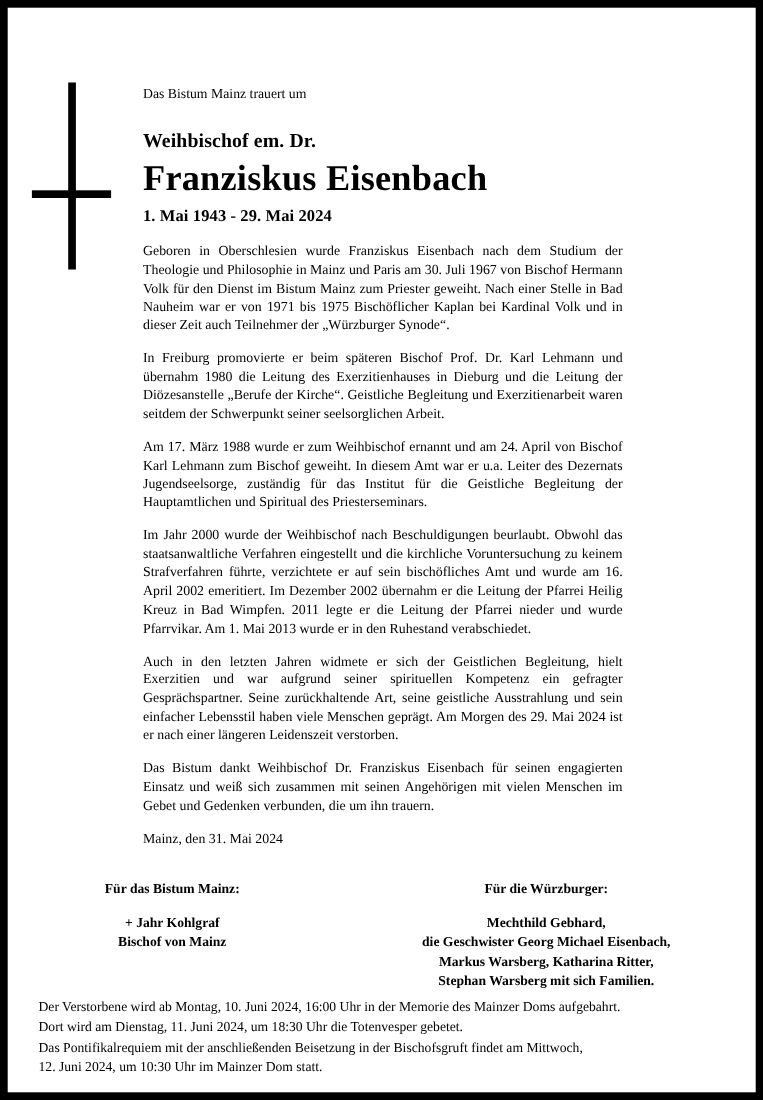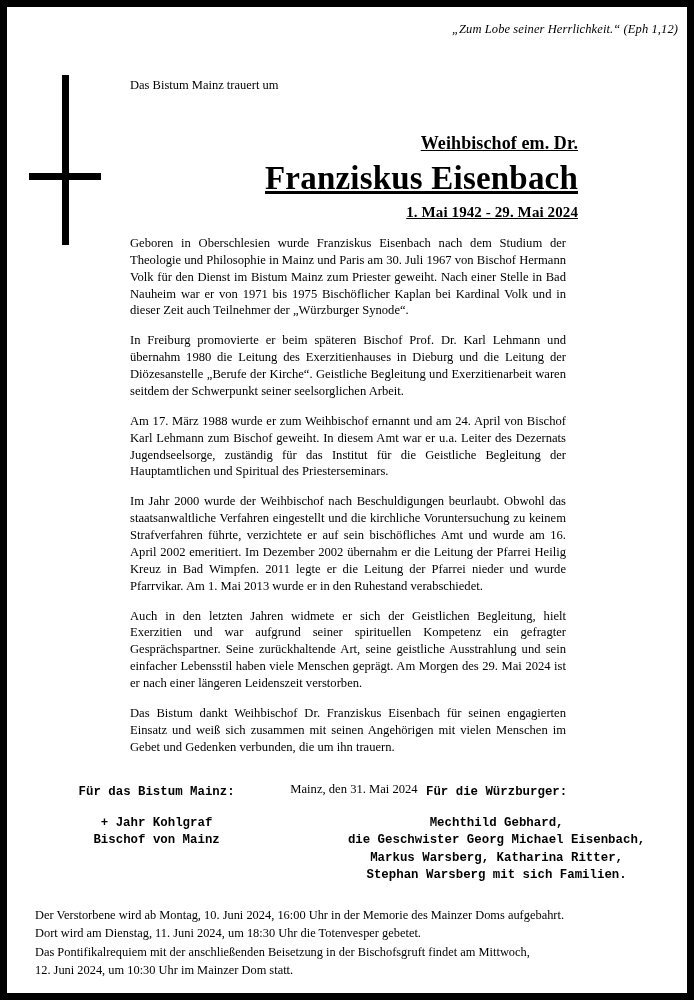--- a/index.html
+++ b/index.html
@@ -79,26 +79,25 @@
 
   
   .content {
     position: absolute;
     left: 130px;
     top: 78px;
     width: 448px;
   }
   .mourns-line {
     font-size: 12.5px;
-    margin: 0 0 40px 0;
+    margin: 0 0 25px 0;
   }
   .titles {
-    text-align: right;
+    text-align: left;
     margin: 0 0 14px 0;
-    text-decoration: underline;
   }
   .rank {
     font-weight: bold;
     font-size: 18px;
     line-height: 1.15;
     margin: 0 0 6px 0;
     letter-spacing: 0.1px;
   }
   .name {
     font-weight: bold;
@@ -118,33 +117,32 @@
     text-align: justify;
     font-size: 12.6px;
     line-height: 1.34;
     margin: 0 12px 13px 0;
     hyphens: manual;
   }
   .body-text p:last-child {
     margin-bottom: 0;
   }
   .place-date {
-    text-align: center;
+    text-align: left;
     font-size: 12.6px;
-    margin: 26px 0 0 0;
+    margin: 14px 0 0 0;
   }
 
   
   .signatures {
     position: absolute;
     left: 7px;
-    top: 784px;
+    top: 800px;
     width: 680px;
     display: flex;
-    font-family: Liberation Mono, monospace;
   }
   .sig-col {
     flex: 1 1 50%;
     text-align: center;
     font-weight: bold;
     font-size: 12.4px;
     line-height: 1.42;
   }
   .sig-col.left {
     flex: 0 0 44%;
@@ -178,35 +176,34 @@
   }
 </style>
 </head>
 <body>
 
 <div class="page">
 
   <div class="sheet"></div>
   <div class="frame"></div>
 
-  <div class="scripture">„Zum Lobe seiner Herrlichkeit.“ (Eph 1,12)</div>
 
   <div class="cross">
     <div class="v-bar"></div>
     <div class="h-bar"></div>
   </div>
 
   <div class="content">
 
     <p class="mourns-line">Das Bistum Mainz trauert um</p>
 
     <div class="titles">
       <div class="rank">Weihbischof em. Dr.</div>
       <div class="name">Franziskus Eisenbach</div>
-      <div class="dates">1. Mai 1942 - 29. Mai 2024</div>
+      <div class="dates">1. Mai 1943 - 29. Mai 2024</div>
     </div>
 
     <div class="body-text">
       <p>Geboren in Oberschlesien wurde Franziskus Eisenbach nach dem Studium der Theologie und Philosophie in Mainz und Paris am 30. Juli 1967 von Bischof Hermann Volk für den Dienst im Bistum Mainz zum Priester geweiht. Nach einer Stelle in Bad Nauheim war er von 1971 bis 1975 Bischöflicher Kaplan bei Kardinal Volk und in dieser Zeit auch Teilnehmer der „Würzburger Synode“.</p>
       <p>In Freiburg promovierte er beim späteren Bischof Prof. Dr. Karl Lehmann und übernahm 1980 die Leitung des Exerzitienhauses in Dieburg und die Leitung der Diözesanstelle „Berufe der Kirche“. Geistliche Begleitung und Exerzitienarbeit waren seitdem der Schwerpunkt seiner seelsorglichen Arbeit.</p>
       <p>Am 17. März 1988 wurde er zum Weihbischof ernannt und am 24. April von Bischof Karl Lehmann zum Bischof geweiht. In diesem Amt war er u.a. Leiter des Dezernats Jugendseelsorge, zuständig für das Institut für die Geistliche Begleitung der Hauptamtlichen und Spiritual des Priesterseminars.</p>
       <p>Im Jahr 2000 wurde der Weihbischof nach Beschuldigungen beurlaubt. Obwohl das staatsanwaltliche Verfahren eingestellt und die kirchliche Voruntersuchung zu keinem Strafverfahren führte, verzichtete er auf sein bischöfliches Amt und wurde am 16. April 2002 emeritiert. Im Dezember 2002 übernahm er die Leitung der Pfarrei Heilig Kreuz in Bad Wimpfen. 2011 legte er die Leitung der Pfarrei nieder und wurde Pfarrvikar. Am 1. Mai 2013 wurde er in den Ruhestand verabschiedet.</p>
       <p>Auch in den letzten Jahren widmete er sich der Geistlichen Begleitung, hielt Exerzitien und war aufgrund seiner spirituellen Kompetenz ein gefragter Gesprächspartner. Seine zurückhaltende Art, seine geistliche Ausstrahlung und sein einfacher Lebensstil haben viele Menschen geprägt. Am Morgen des 29. Mai 2024 ist er nach einer längeren Leidenszeit verstorben.</p>
       <p>Das Bistum dankt Weihbischof Dr. Franziskus Eisenbach für seinen engagierten Einsatz und weiß sich zusammen mit seinen Angehörigen mit vielen Menschen im Gebet und Gedenken verbunden, die um ihn trauern.</p>
     </div>

